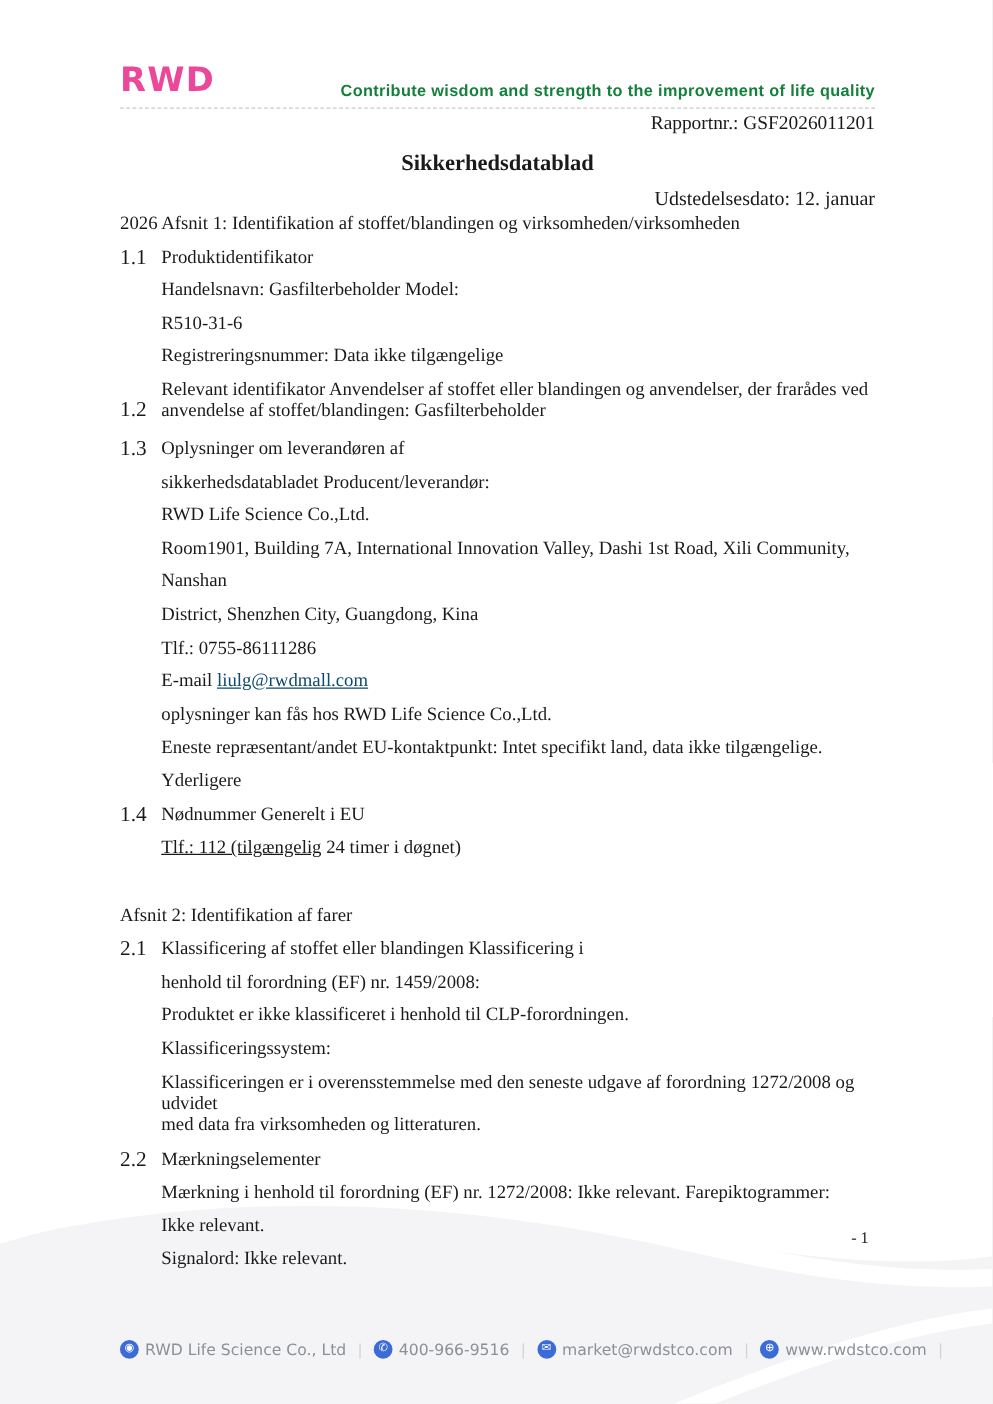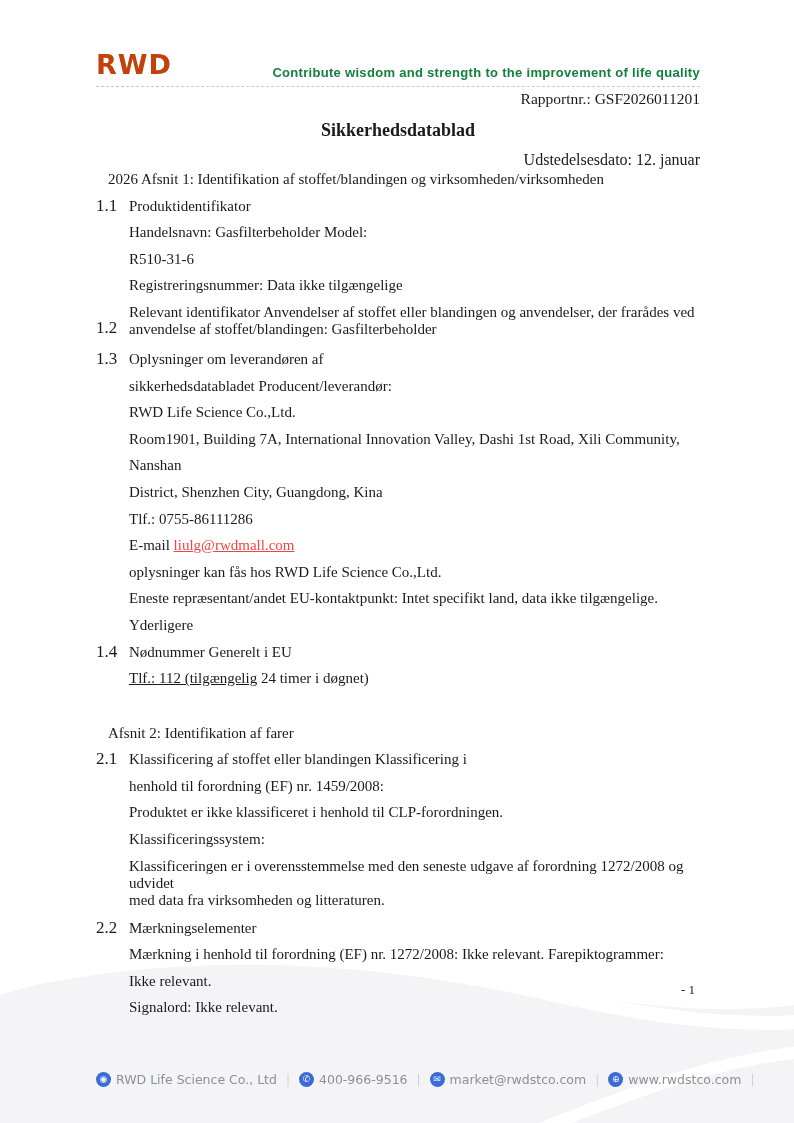--- a/index.html
+++ b/index.html
@@ -6,21 +6,21 @@
   .page{
     position:relative;width:794px;height:1123px;margin:0 auto;
     background:#ffffff;overflow:hidden;
     font-family:"Liberation Serif", serif;color:#1a1a1a;
   }
   
   .header{position:absolute;left:96px;right:94px;top:50px;}
   .logo-row{position:relative;height:34px;}
   .logo{
     font-family:"DejaVu Sans", sans-serif;font-weight:800;font-size:27px;
-    color:#c2410c;letter-spacing:1px;line-height:30px;
+    color:#ec4899;letter-spacing:1px;line-height:30px;
   }
   .tagline{
     position:absolute;right:0;bottom:4px;
     font-family:"Liberation Sans", sans-serif;font-weight:700;
     font-size:13px;color:#15803d;letter-spacing:.3px;
   }
   .dash-rule{border-bottom:1px dashed #c9c9c9;margin-top:2px;}
   .report-no{
     text-align:right;font-size:15.5px;margin-top:3px;line-height:18px;
   }
@@ -28,29 +28,29 @@
     text-align:center;font-size:18px;font-weight:700;margin-top:7px;line-height:30px;
   }
   .issue-date{
     text-align:right;font-size:16px;margin-top:6px;line-height:18px;
   }
   
   .doc-body{
     position:absolute;left:96px;right:94px;top:166px;
     font-size:15px;
   }
-  .l{line-height:26.6px;margin-left:12px;}
+  .l{line-height:26.6px;}
   .row{display:flex;align-items:flex-end;}
   .num{flex:0 0 33px;font-size:17px;line-height:26.6px;}
   .rowtext{flex:1;line-height:26.6px;}
   .ind{padding-left:33px;line-height:26.6px;}
   .tight{line-height:17px;padding-top:5px;margin-bottom:4px;}
   .tightpara{line-height:17px;padding-top:5px;margin-bottom:6px;}
   .gap-before{margin-top:28px;}
-  a.maillink{color:#ef4444;text-decoration:underline;}
+  a.maillink{color:#0c4a6e;text-decoration:underline;}
   .u{text-decoration:underline;margin-top:32px;}
   
   .page-num{
     position:absolute;top:982px;right:99px;font-size:13px;color:#222;
     font-family:"Liberation Serif", serif;
   }
   
   .waves{position:absolute;left:0;bottom:0;width:794px;height:190px;}
   
   .footer-bar{

